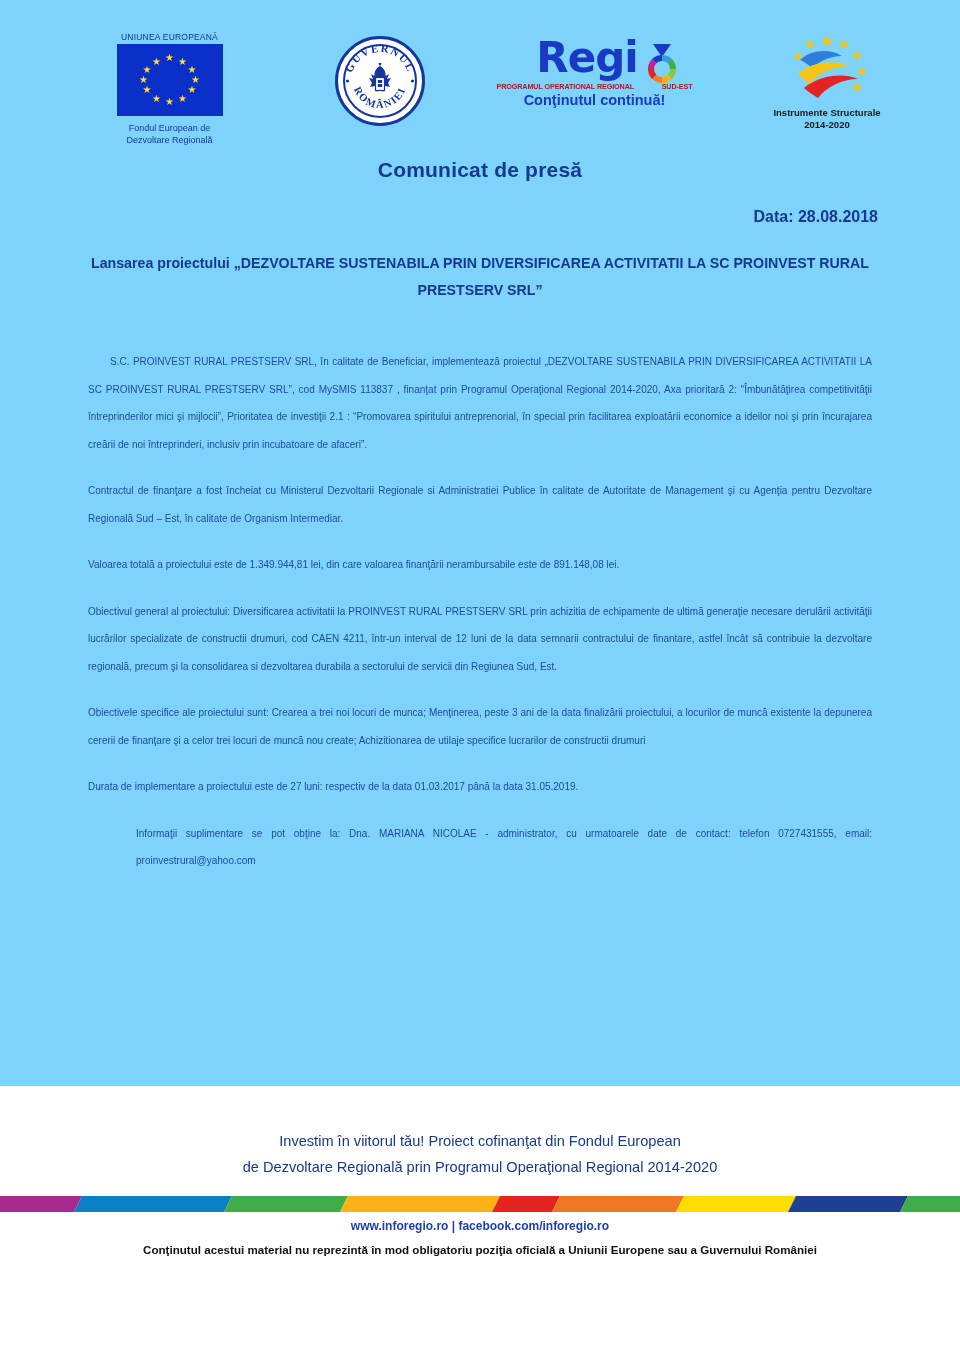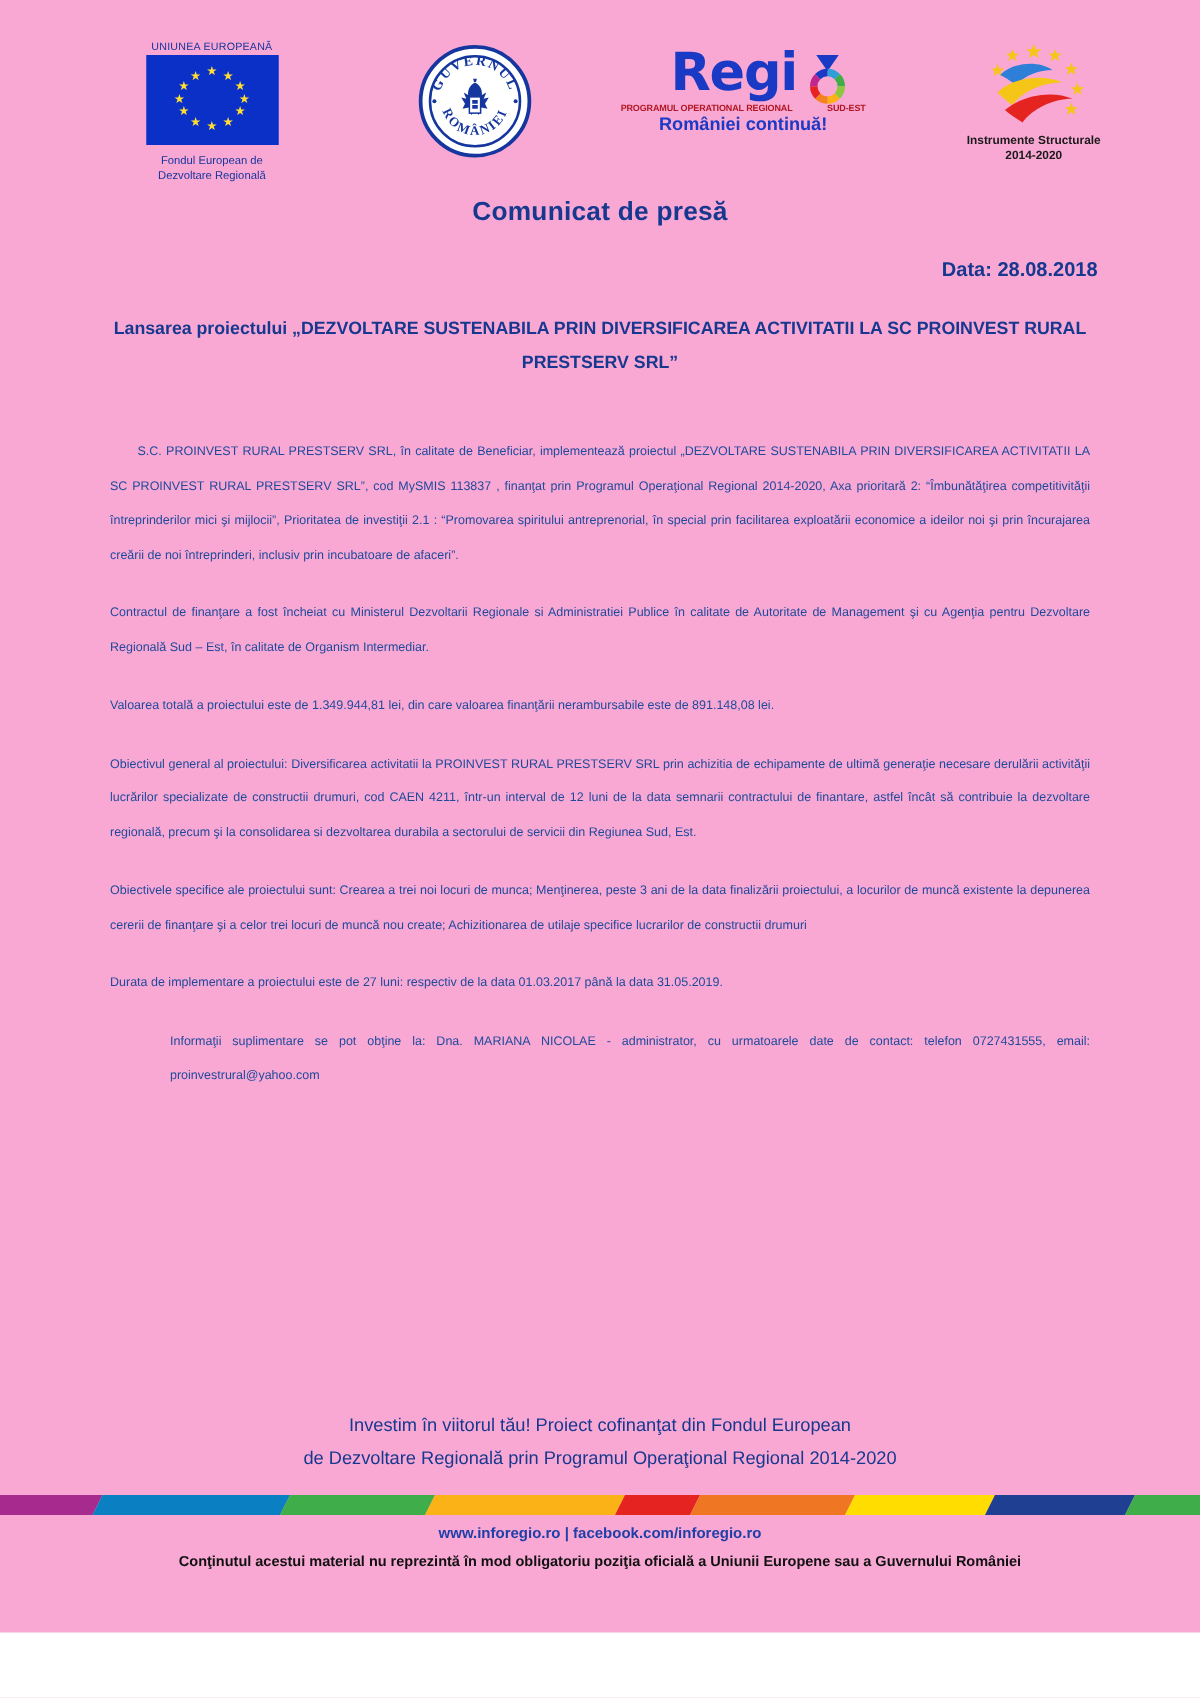--- a/index.html
+++ b/index.html
@@ -11,23 +11,23 @@
   body {
     width: 960px;
     height: 1358px;
     position: relative;
     font-family: "Liberation Sans", sans-serif;
     overflow: hidden;
   }
 
   .page {
     width: 960px;
-    height: 1306px;
+    height: 1086px;
     position: relative;
-    background: #f9a8d4;
+    background: #7dd3fc;
     box-sizing: border-box;
   }
 
   
   .logo-bar {
     position: absolute;
     top: 32px;
     left: 0;
     width: 960px;
     height: 120px;
@@ -305,21 +305,21 @@
                 <path d="M -14,0 A 14,14 0 0 1 -9.9,-9.9 L -5.7,-5.7 A 8,8 0 0 0 -8,0 Z" fill="#c1268c"></path>
                 <path d="M -9.9,-9.9 A 14,14 0 0 1 0,-14 L 0,-8 A 8,8 0 0 0 -5.7,-5.7 Z" fill="#1a39c4"></path>
               </g>
             </svg>
           </span>
         </div>
         <div class="regio-line">
           <span>PROGRAMUL OPERATIONAL REGIONAL</span>
           <span>SUD-EST</span>
         </div>
-        <div class="regio-tag">României continuă!</div>
+        <div class="regio-tag">Conţinutul continuă!</div>
       </div>
     </div>
 
     <div class="logo-slot slot-is">
       <div class="is-logo">
         <svg viewBox="0 0 110 74" width="110" height="74" aria-hidden="true">
           <g fill="#f5c518">
             <polygon points="55,3 56.6,7.4 61.2,7.4 57.5,10.2 58.9,14.6 55,11.9 51.1,14.6 52.5,10.2 48.8,7.4 53.4,7.4"></polygon>
             <polygon points="72,7 73.4,10.8 77.4,10.8 74.2,13.2 75.4,17 72,14.6 68.6,17 69.8,13.2 66.6,10.8 70.6,10.8"></polygon>
             <polygon points="85,18 86.4,21.8 90.4,21.8 87.2,24.2 88.4,28 85,25.6 81.6,28 82.8,24.2 79.6,21.8 83.6,21.8"></polygon>

